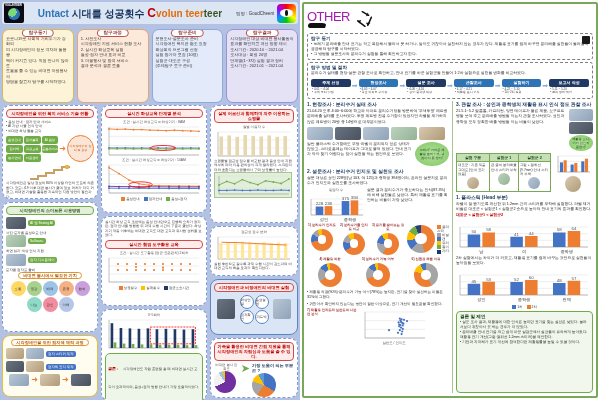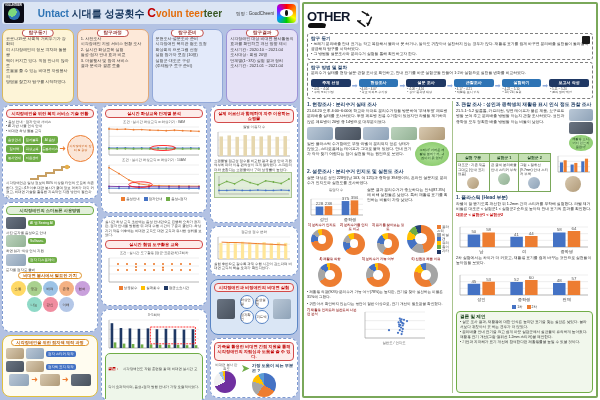--- a/index.html
+++ b/index.html
@@ -56,21 +56,21 @@
 .sw{display:inline-block;width:4px;height:4px;margin-right:1px;vertical-align:middle;}
 .sw.or{background:#ed7d31}.sw.bl{background:#4472c4}.sw.gr{background:#70ad47}.sw.nv{background:#1f3864}.sw.yl{background:#ffc000}.sw.gy{background:#a5a5a5}
 .cbox{border:1.5px solid #70ad47;background:#eef6ea;border-radius:5px;padding:2px;}
 .clabel{color:#c00000;font-weight:bold;font-size:4px;}
 .gbr{color:#70ad47;font-size:11px;line-height:1;flex:none;}
 .qtext{font-size:4.2px;font-weight:bold;color:#17365d;}
 
 .pr{width:300px;height:400px;background:#fff;padding:2px;overflow:hidden;}
 .pr-in{width:100%;height:100%;border:2px solid #7aa85a;border-radius:2px;padding:3px;display:flex;flex-direction:column;gap:2px;overflow:hidden;}
 .pr-head{display:flex;align-items:center;gap:4px;height:24px;flex:none;}
-.ologo{font-size:13px;font-weight:700;color:#0f172a;letter-spacing:-0.5px;line-height:1;position:relative;flex:none;}
+.ologo{font-size:13px;font-weight:400;color:#a21caf;letter-spacing:-0.5px;line-height:1;position:relative;flex:none;}
 .ologo svg{display:block;margin-top:-2px;}
 .pr-title{flex:1;font-size:11px;font-weight:bold;color:#111;white-space:nowrap;overflow:hidden;}
 .rc-icon{flex:none;}
 .obox{border:1px dashed #7f7f7f;border-radius:3px;padding:2px 3px;position:relative;flex:none;overflow:hidden;}
 .olabel{font-size:4.6px;font-weight:bold;color:#17365d;margin-bottom:1px;}
 .mini-dark{position:absolute;right:2px;top:2px;width:8px;height:8px;background:#1a1a1a;border-radius:1px;}
 .steps{display:flex;align-items:flex-start;margin-top:2px;}
 .step{flex:1;min-width:0;}
 .step-h{color:#fff;font-size:4px;font-weight:bold;text-align:center;border-radius:2px;padding:1.5px 0;white-space:nowrap;overflow:hidden;}
 .s-d{background:#1f3864;}.s-l{background:#2e74b5;}

